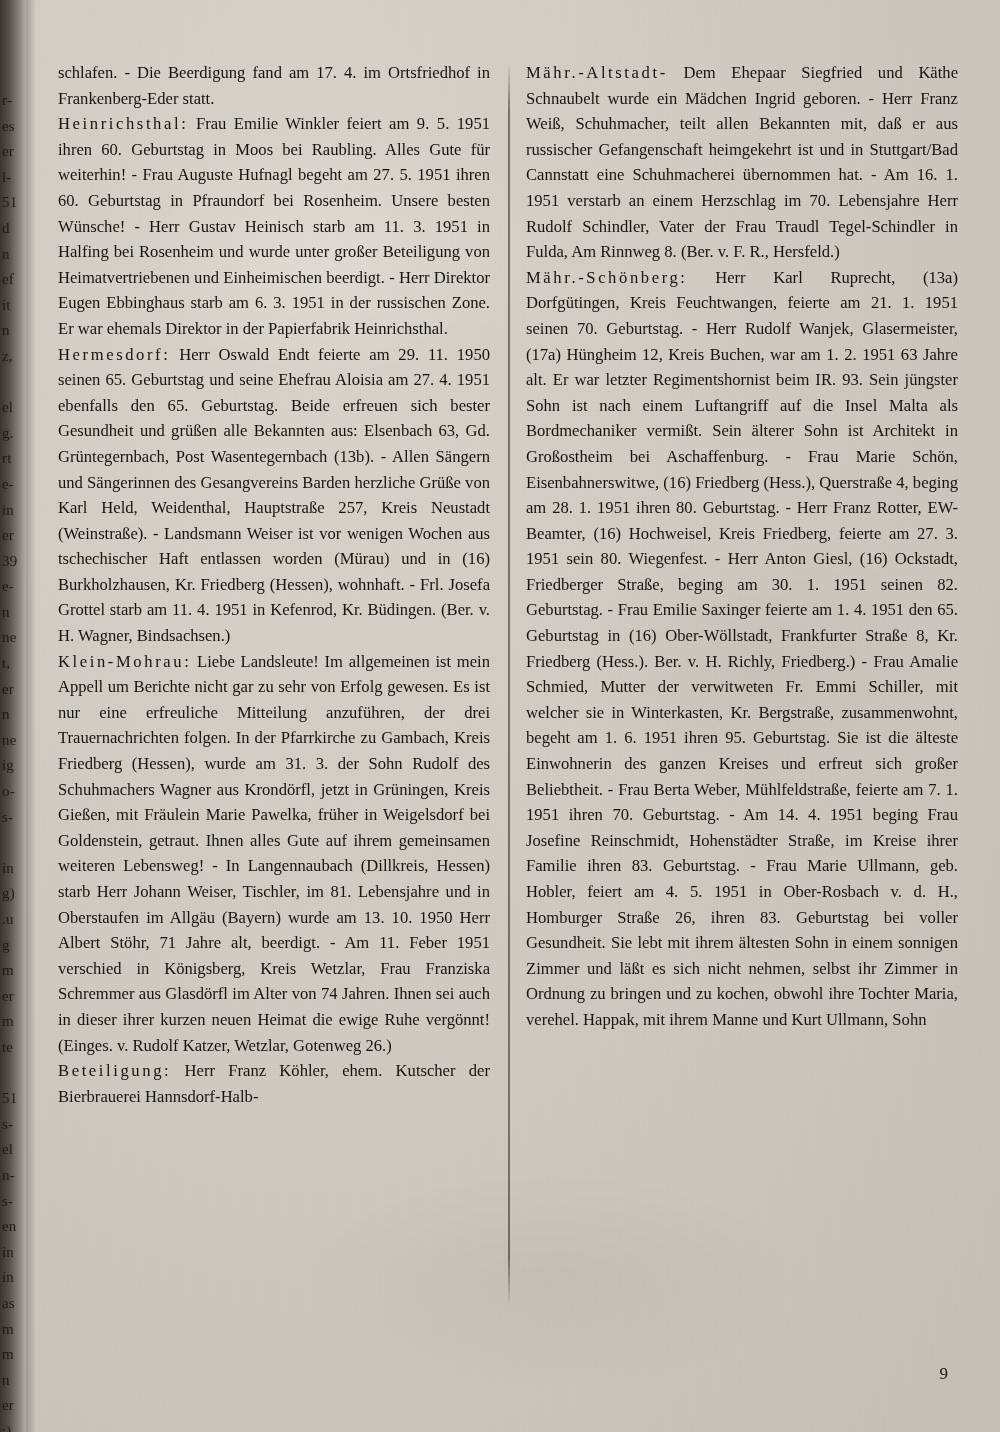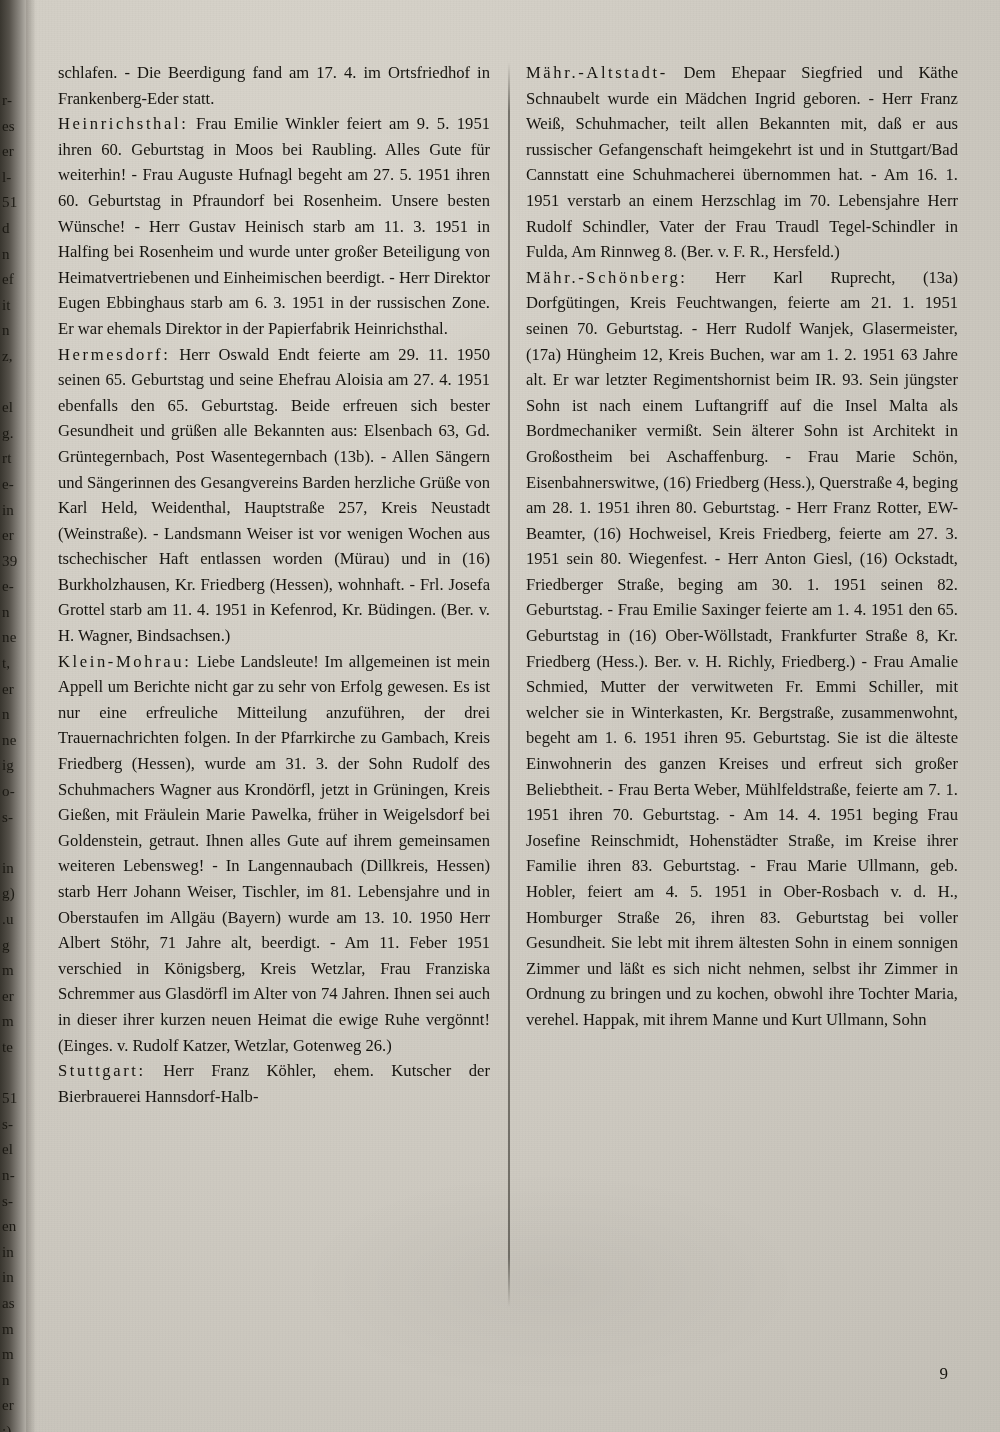--- a/index.html
+++ b/index.html
@@ -183,21 +183,21 @@
 t-</div>
 
   <div class="content">
     <div class="columns">
 
       <div class="col">
         <p><span>schlafen. - Die Beerdigung fand am 17. 4. im Ortsfriedhof in Frankenberg-Eder statt.</span></p>
         <p><span class="place">Heinrichsthal:</span><span> Frau Emilie Winkler feiert am 9. 5. 1951 ihren 60. Geburtstag in Moos bei Raubling. Alles Gute für weiterhin! - Frau Auguste Hufnagl begeht am 27. 5. 1951 ihren 60. Geburtstag in Pfraundorf bei Rosenheim. Unsere besten Wünsche! - Herr Gustav Heinisch starb am 11. 3. 1951 in Halfing bei Rosenheim und wurde unter großer Beteiligung von Heimatvertriebenen und Einheimischen beerdigt. - Herr Direktor Eugen Ebbinghaus starb am 6. 3. 1951 in der russischen Zone. Er war ehemals Direktor in der Papierfabrik Heinrichsthal.</span></p>
         <p><span class="place">Hermesdorf:</span><span> Herr Oswald Endt feierte am 29. 11. 1950 seinen 65. Geburtstag und seine Ehefrau Aloisia am 27. 4. 1951 ebenfalls den 65. Geburtstag. Beide erfreuen sich bester Gesundheit und grüßen alle Bekannten aus: Elsenbach 63, Gd. Grüntegernbach, Post Wasentegernbach (13b). - Allen Sängern und Sängerinnen des Gesangvereins Barden herzliche Grüße von Karl Held, Weidenthal, Hauptstraße 257, Kreis Neustadt (Weinstraße). - Landsmann Weiser ist vor wenigen Wochen aus tschechischer Haft entlassen worden (Mürau) und in (16) Burkholzhausen, Kr. Friedberg (Hessen), wohnhaft. - Frl. Josefa Grottel starb am 11. 4. 1951 in Kefenrod, Kr. Büdingen. (Ber. v. H. Wagner, Bindsachsen.)</span></p>
         <p><span class="place">Klein-Mohrau:</span><span> Liebe Landsleute! Im allgemeinen ist mein Appell um Berichte nicht gar zu sehr von Erfolg gewesen. Es ist nur eine erfreuliche Mitteilung anzuführen, der drei Trauernachrichten folgen. In der Pfarrkirche zu Gambach, Kreis Friedberg (Hessen), wurde am 31. 3. der Sohn Rudolf des Schuhmachers Wagner aus Krondörfl, jetzt in Grüningen, Kreis Gießen, mit Fräulein Marie Pawelka, früher in Weigelsdorf bei Goldenstein, getraut. Ihnen alles Gute auf ihrem gemeinsamen weiteren Lebensweg! - In Langennaubach (Dillkreis, Hessen) starb Herr Johann Weiser, Tischler, im 81. Lebensjahre und in Oberstaufen im Allgäu (Bayern) wurde am 13. 10. 1950 Herr Albert Stöhr, 71 Jahre alt, beerdigt. - Am 11. Feber 1951 verschied in Königsberg, Kreis Wetzlar, Frau Franziska Schremmer aus Glasdörfl im Alter von 74 Jahren. Ihnen sei auch in dieser ihrer kurzen neuen Heimat die ewige Ruhe vergönnt! (Einges. v. Rudolf Katzer, Wetzlar, Gotenweg 26.)</span></p>
-        <p><span class="place">Stuttgart:</span><span> Herr Franz Köhler, ehem. Kutscher der Bierbrauerei Hannsdorf-Halb-</span></p>
+        <p><span class="place">Beteiligung:</span><span> Herr Franz Köhler, ehem. Kutscher der Bierbrauerei Hannsdorf-Halb-</span></p>
       </div>
 
       <div class="rule"></div>
 
       <div class="col">
         <p><span class="place">Mähr.-Altstadt-</span><span> Dem Ehepaar Siegfried und Käthe Schnaubelt wurde ein Mädchen Ingrid geboren. - Herr Franz Weiß, Schuhmacher, teilt allen Bekannten mit, daß er aus russischer Gefangenschaft heimgekehrt ist und in Stuttgart/Bad Cannstatt eine Schuhmacherei übernommen hat. - Am 16. 1. 1951 verstarb an einem Herzschlag im 70. Lebensjahre Herr Rudolf Schindler, Vater der Frau Traudl Tegel-Schindler in Fulda, Am Rinnweg 8. (Ber. v. F. R., Hersfeld.)</span></p>
         <p><span class="place">Mähr.-Schönberg:</span><span> Herr Karl Ruprecht, (13a) Dorfgütingen, Kreis Feuchtwangen, feierte am 21. 1. 1951 seinen 70. Geburtstag. - Herr Rudolf Wanjek, Glasermeister, (17a) Hüngheim 12, Kreis Buchen, war am 1. 2. 1951 63 Jahre alt. Er war letzter Regimentshornist beim IR. 93. Sein jüngster Sohn ist nach einem Luftangriff auf die Insel Malta als Bordmechaniker vermißt. Sein älterer Sohn ist Architekt in Großostheim bei Aschaffenburg. - Frau Marie Schön, Eisenbahnerswitwe, (16) Friedberg (Hess.), Querstraße 4, beging am 28. 1. 1951 ihren 80. Geburtstag. - Herr Franz Rotter, EW-Beamter, (16) Hochweisel, Kreis Friedberg, feierte am 27. 3. 1951 sein 80. Wiegenfest. - Herr Anton Giesl, (16) Ockstadt, Friedberger Straße, beging am 30. 1. 1951 seinen 82. Geburtstag. - Frau Emilie Saxinger feierte am 1. 4. 1951 den 65. Geburtstag in (16) Ober-Wöllstadt, Frankfurter Straße 8, Kr. Friedberg (Hess.). Ber. v. H. Richly, Friedberg.) - Frau Amalie Schmied, Mutter der verwitweten Fr. Emmi Schiller, mit welcher sie in Winterkasten, Kr. Bergstraße, zusammenwohnt, begeht am 1. 6. 1951 ihren 95. Geburtstag. Sie ist die älteste Einwohnerin des ganzen Kreises und erfreut sich großer Beliebtheit. - Frau Berta Weber, Mühlfeldstraße, feierte am 7. 1. 1951 ihren 70. Geburtstag. - Am 14. 4. 1951 beging Frau Josefine Reinschmidt, Hohenstädter Straße, im Kreise ihrer Familie ihren 83. Geburtstag. - Frau Marie Ullmann, geb. Hobler, feiert am 4. 5. 1951 in Ober-Rosbach v. d. H., Homburger Straße 26, ihren 83. Geburtstag bei voller Gesundheit. Sie lebt mit ihrem ältesten Sohn in einem sonnigen Zimmer und läßt es sich nicht nehmen, selbst ihr Zimmer in Ordnung zu bringen und zu kochen, obwohl ihre Tochter Maria, verehel. Happak, mit ihrem Manne und Kurt Ullmann, Sohn</span></p>
       </div>
 
     </div>

